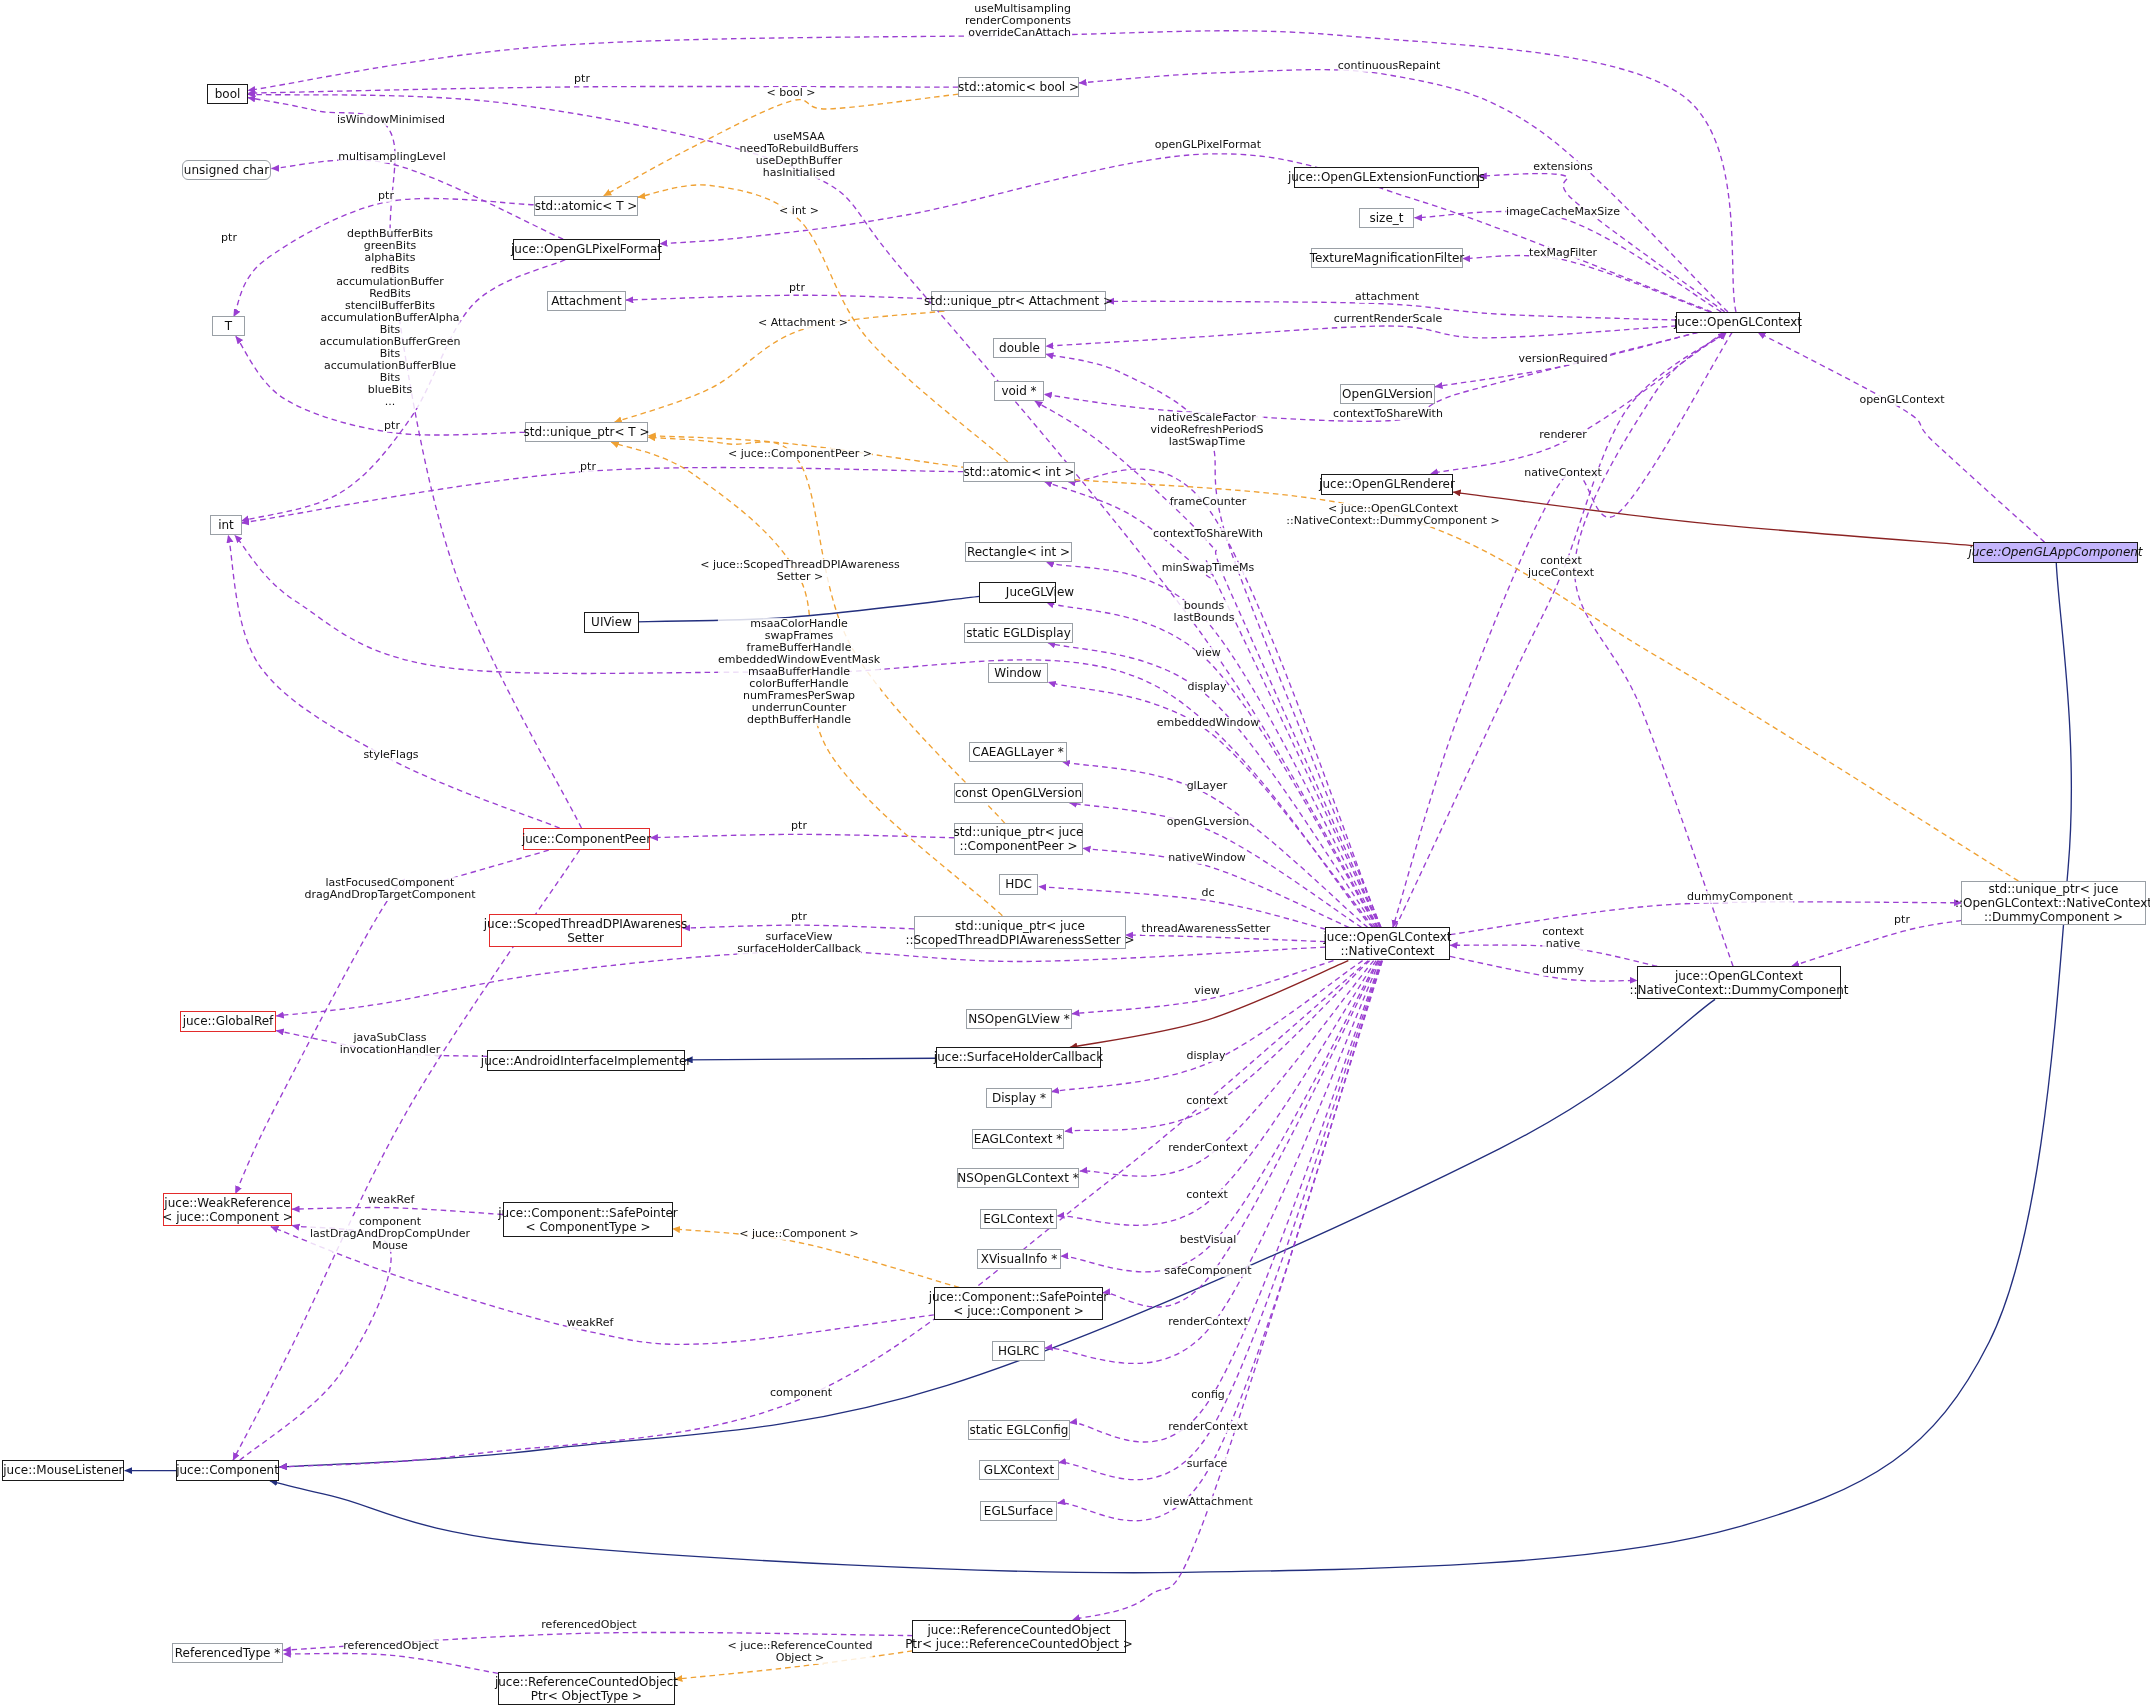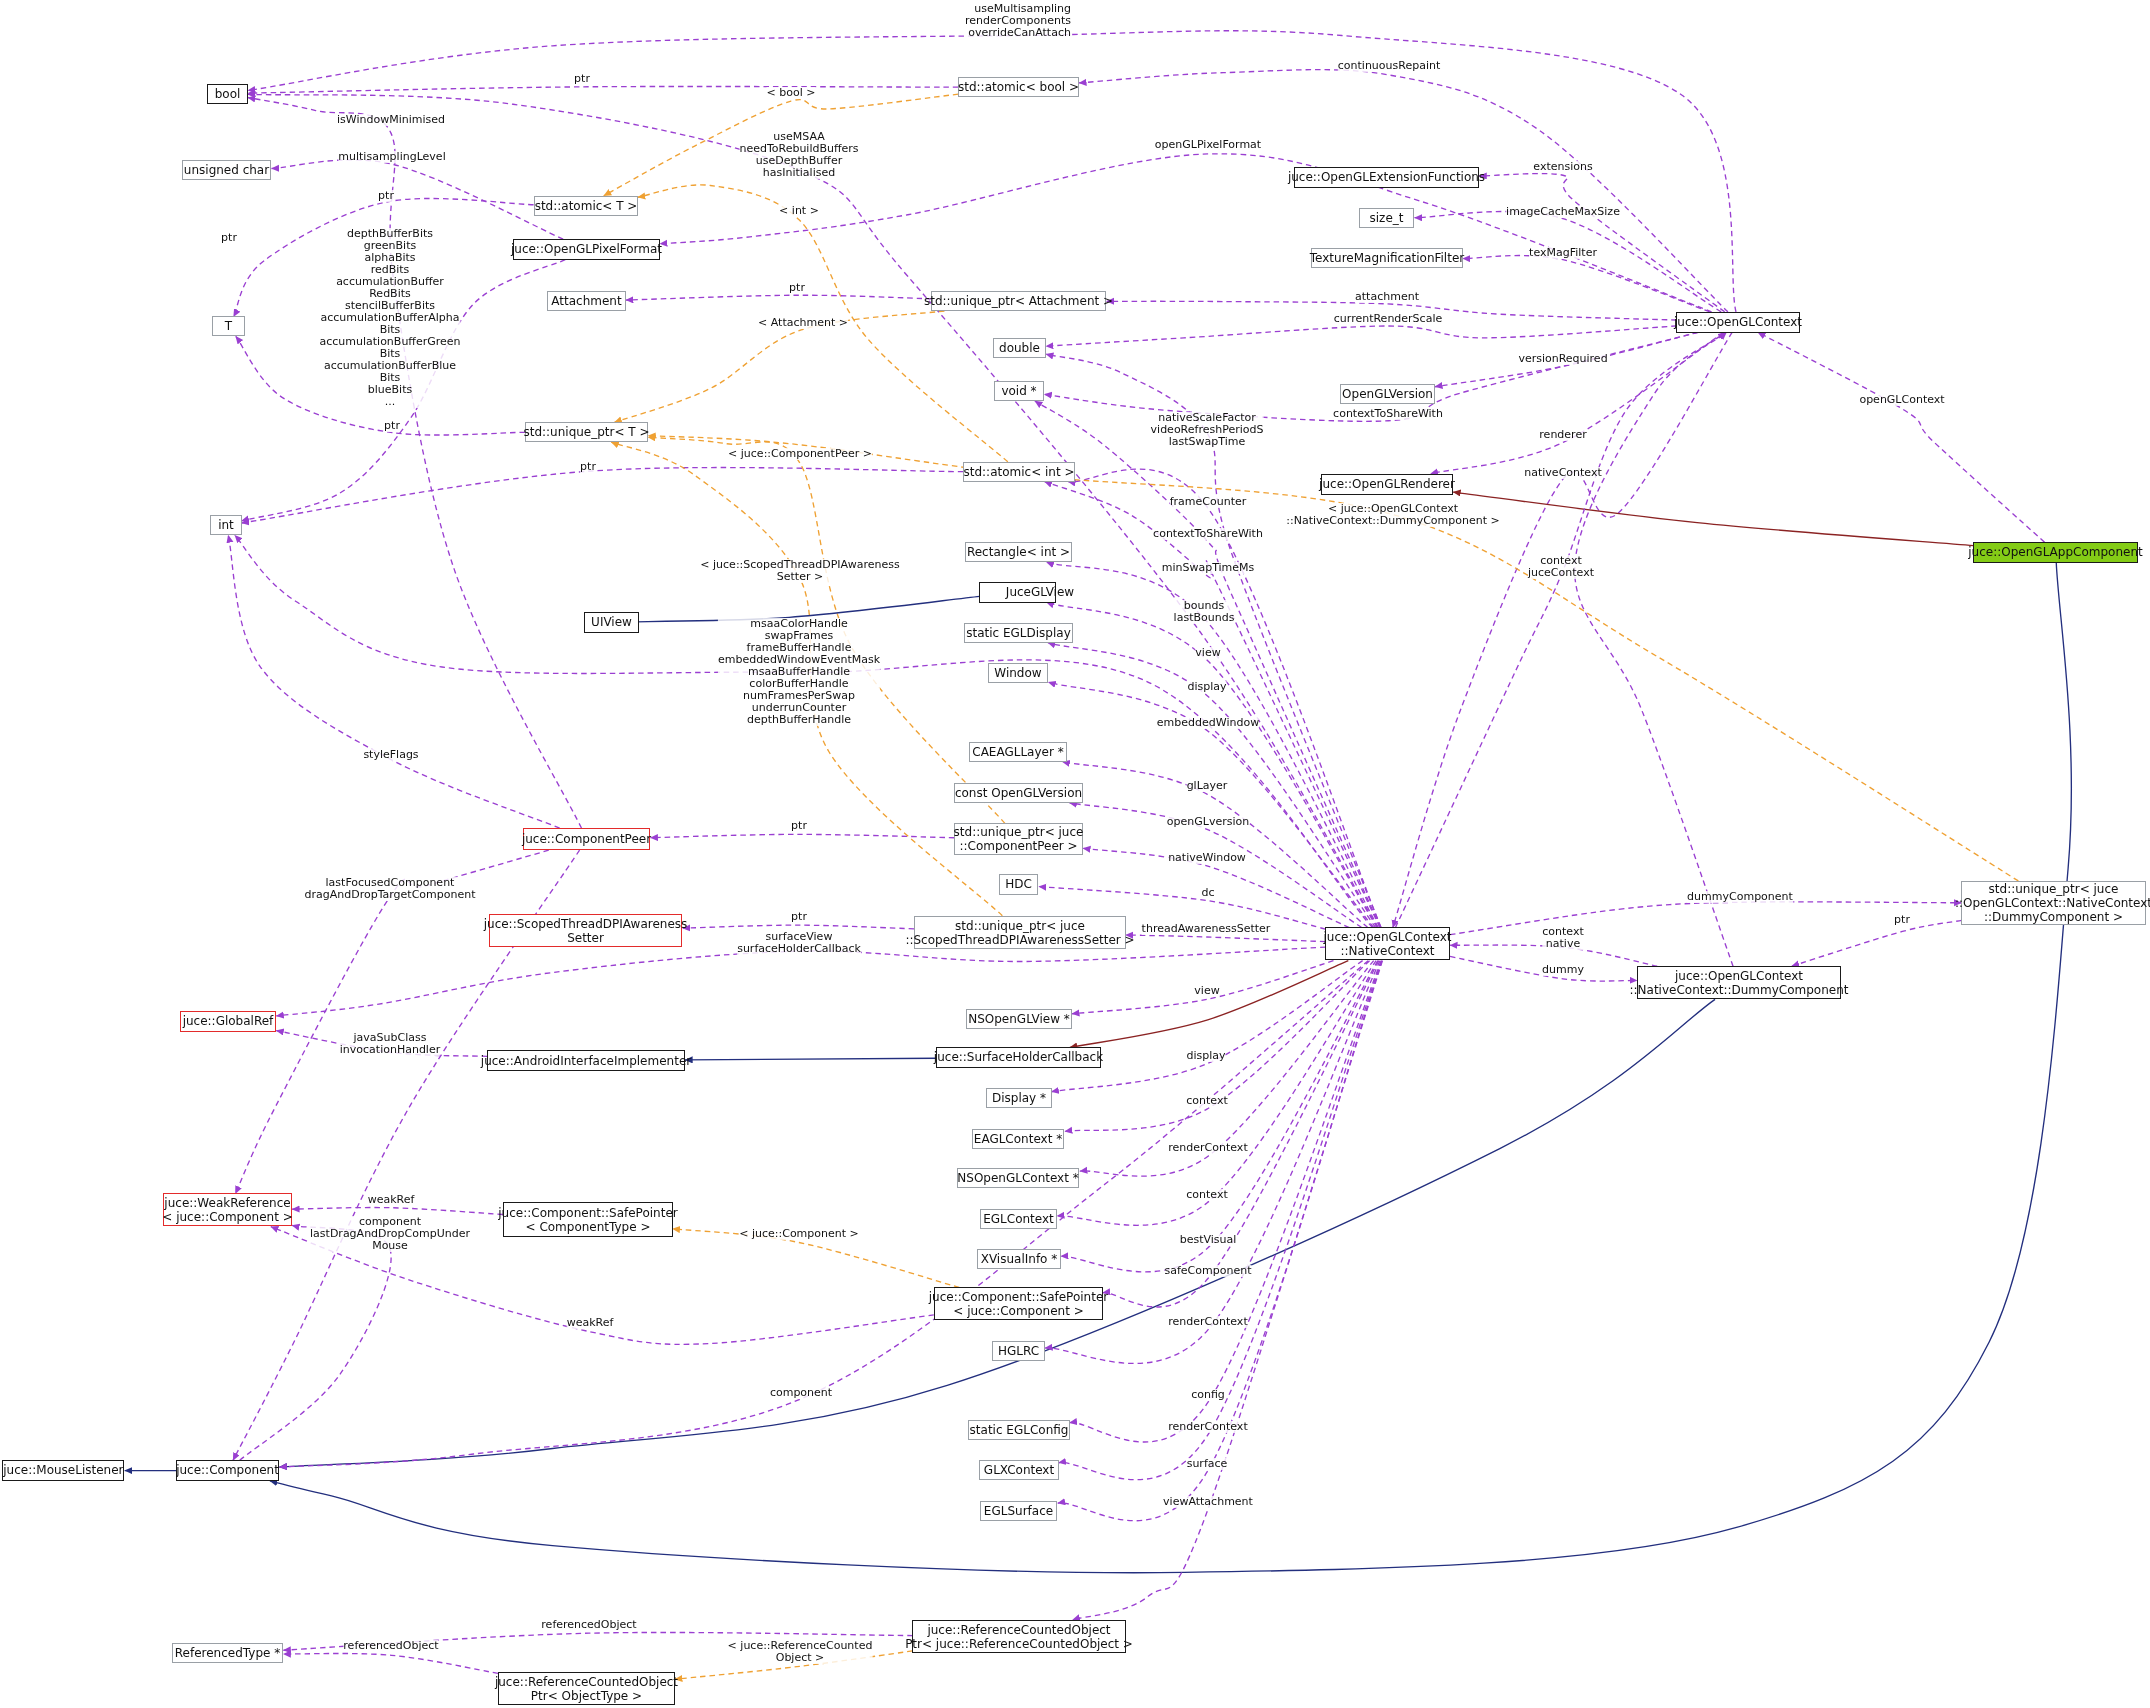--- a/index.html
+++ b/index.html
@@ -4,21 +4,21 @@
 <style>
   html,body{margin:0;padding:0;background:#fff;}
   #diagram{position:relative;width:2151px;height:1709px;background:#fff;
            font-family:"DejaVu Sans","Liberation Sans",sans-serif;overflow:hidden;}
   #edges{position:absolute;left:0;top:0;}
   .node{position:absolute;display:flex;align-items:center;justify-content:center;
         text-align:center;font-size:12px;line-height:14px;background:#fff;
         border:0.8px solid #9aa0a6;box-sizing:border-box;color:#111;white-space:nowrap;}
   .node.bold{border:1.6px solid #1a1a1a;}
   .node.red{border:1.6px solid #e32b2b;}
-  .node.main{border:1.6px solid #1a1a1a;background:#84cc16;}
+  .node.main{border:1.6px solid #1a1a1a;background:#c4b5fd;font-style:italic;}
   .elabel{position:absolute;transform:translate(-50%,-50%);text-align:center;
           font-size:11px;line-height:12px;color:#111;background:rgba(255,255,255,0.82);
           white-space:nowrap;pointer-events:none;}
   path.e{fill:none;stroke-width:1.7px;}
   path.p{stroke:#9a3fd1;stroke-dasharray:7 5;}
   path.o{stroke:#efa133;stroke-dasharray:7 5;}
   path.n{stroke:#232f7e;}
   path.r{stroke:#8b2323;}
 </style>
 </head>
@@ -383,21 +383,21 @@
     </div>
     <div class="elabel" style="left: 800px; top: 1652px;">
       <div>&lt; juce::ReferenceCounted</div>
       <div>Object &gt;</div>
     </div>
     <div class="node bold" style="left: 207px; top: 84px; width: 41px; height: 20px;">
       <div>
         <div>bool</div>
       </div>
     </div>
-    <div class="node normal" style="left: 182px; top: 160px; width: 89px; height: 20px;">
+    <div class="node normal" style="left: 182px; top: 160px; width: 89px; height: 20px; border-radius: 6px;">
       <div>
         <div>unsigned char</div>
       </div>
     </div>
     <div class="node normal" style="left: 534px; top: 196px; width: 104px; height: 20px;">
       <div>
         <div>std::atomic&lt; T &gt;</div>
       </div>
     </div>
     <div class="node normal" style="left: 212px; top: 316px; width: 33px; height: 20px;">

